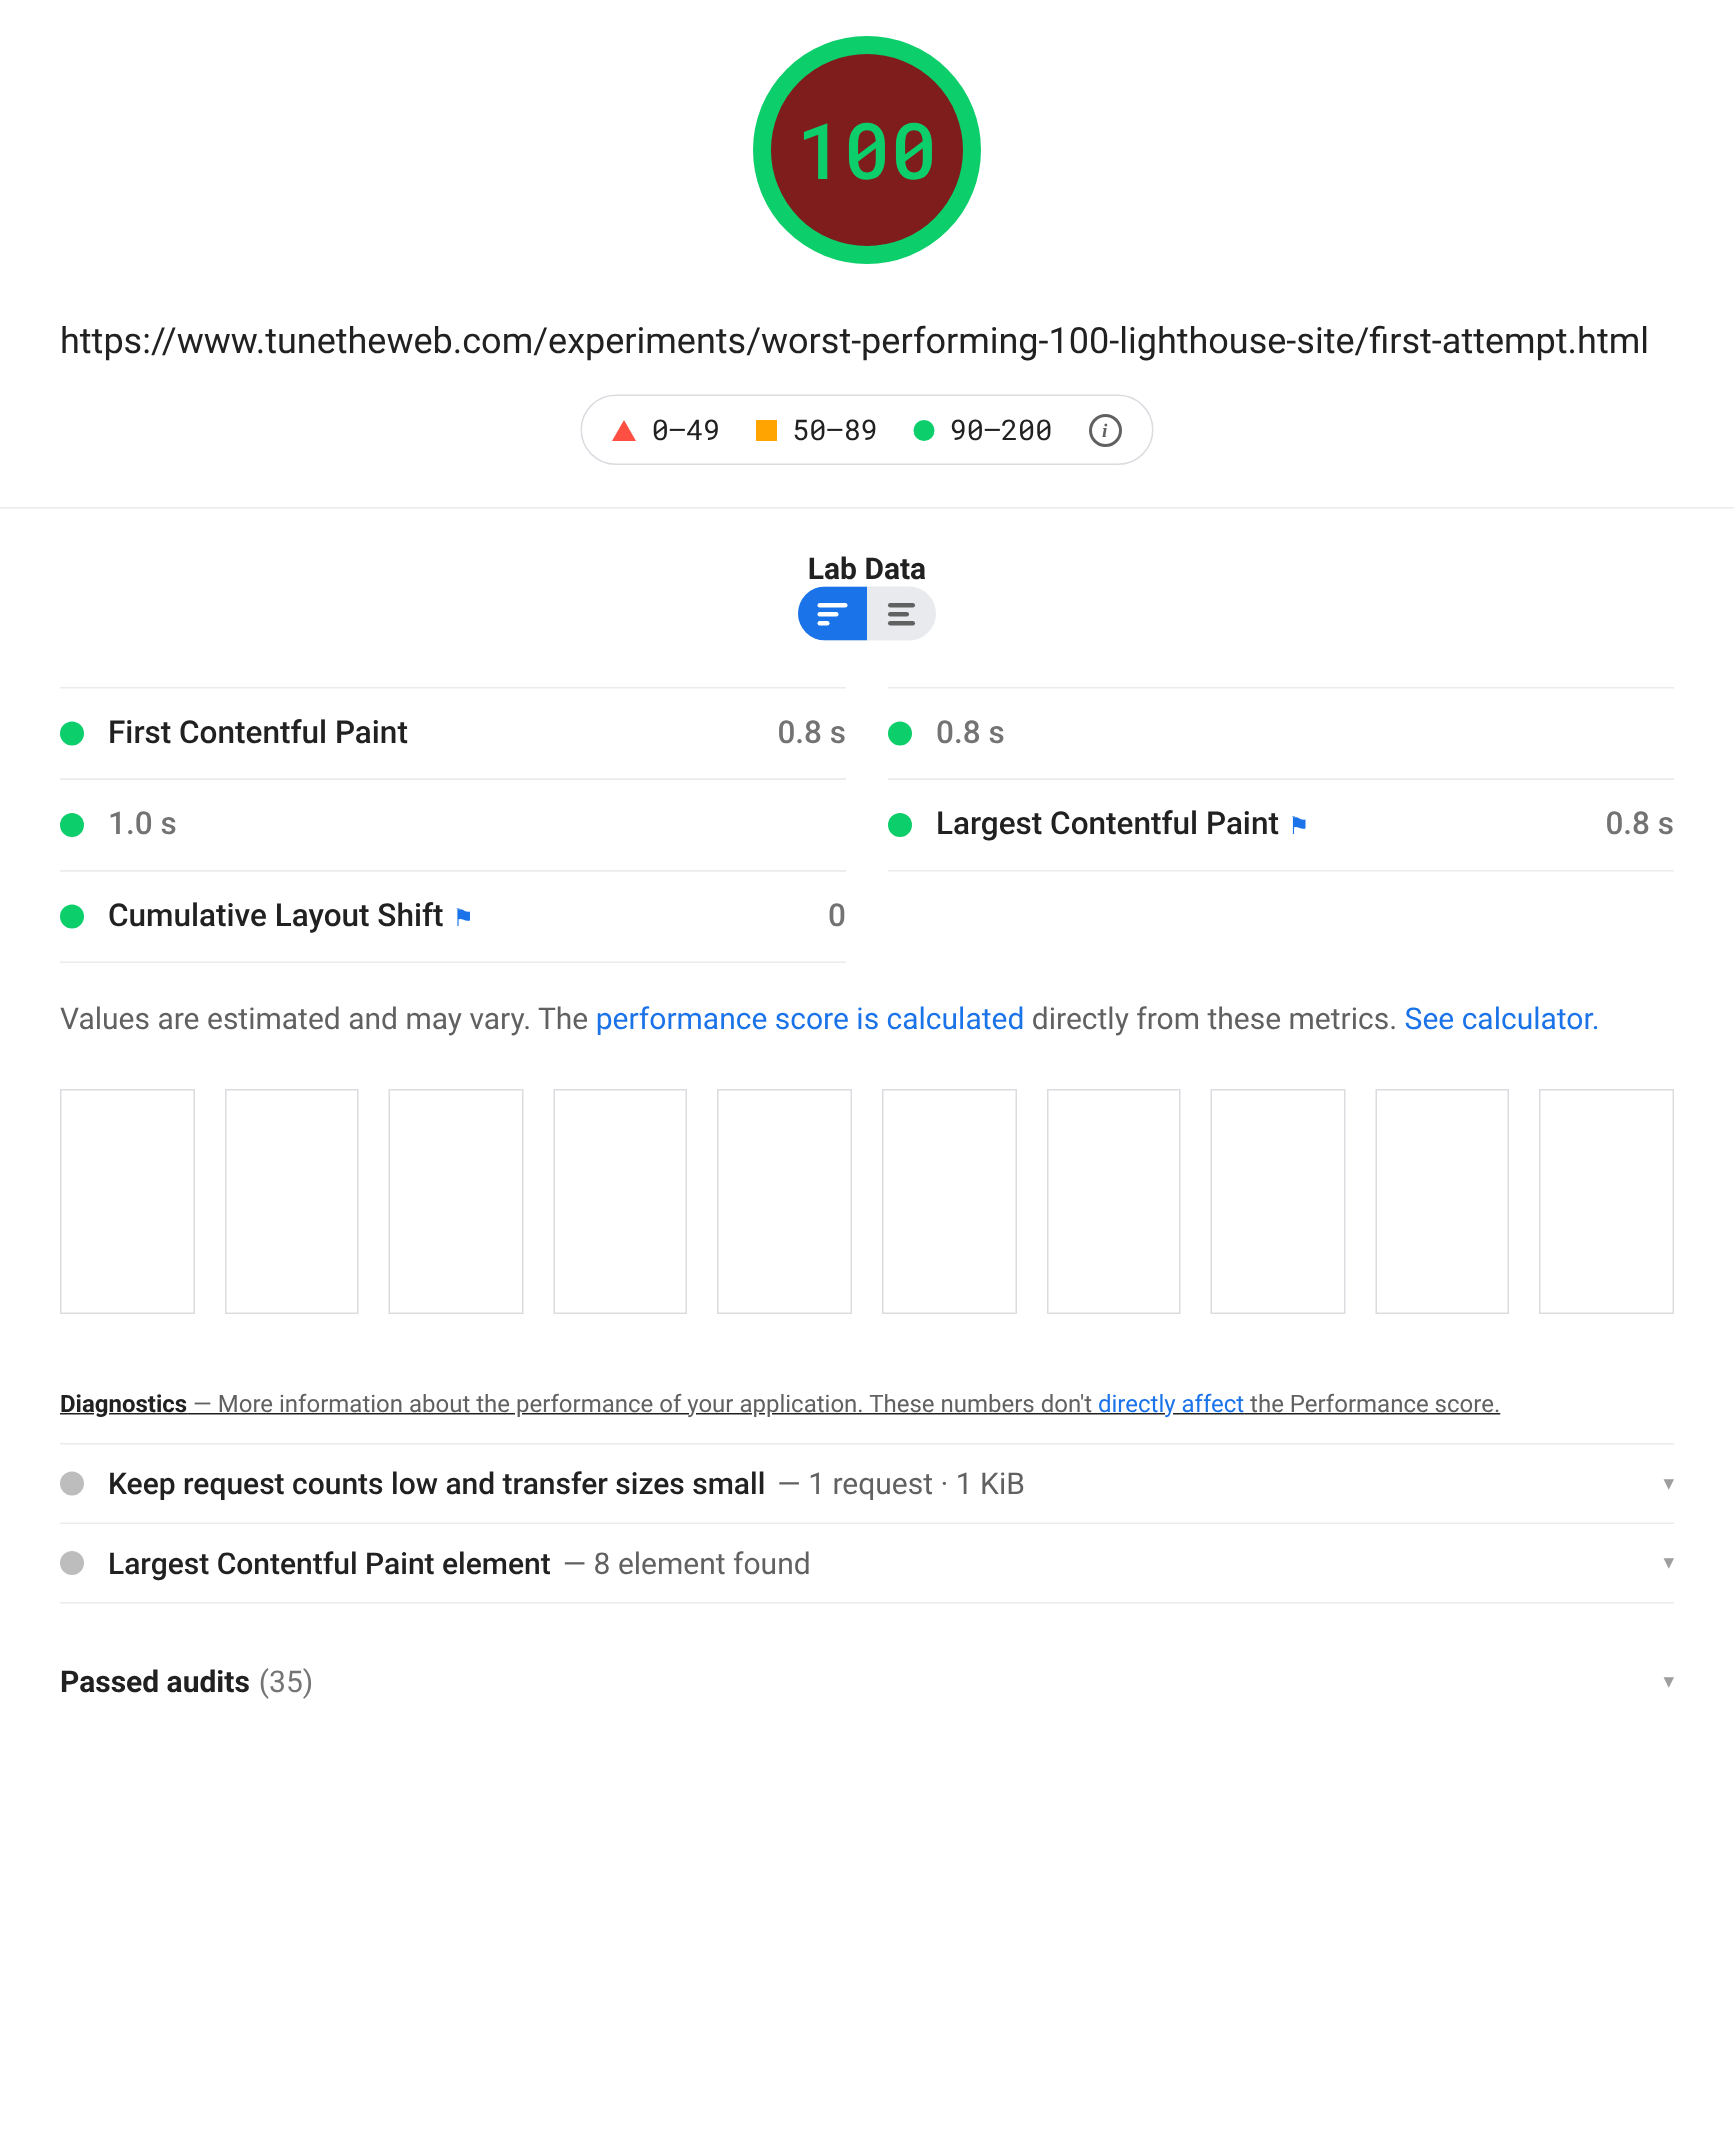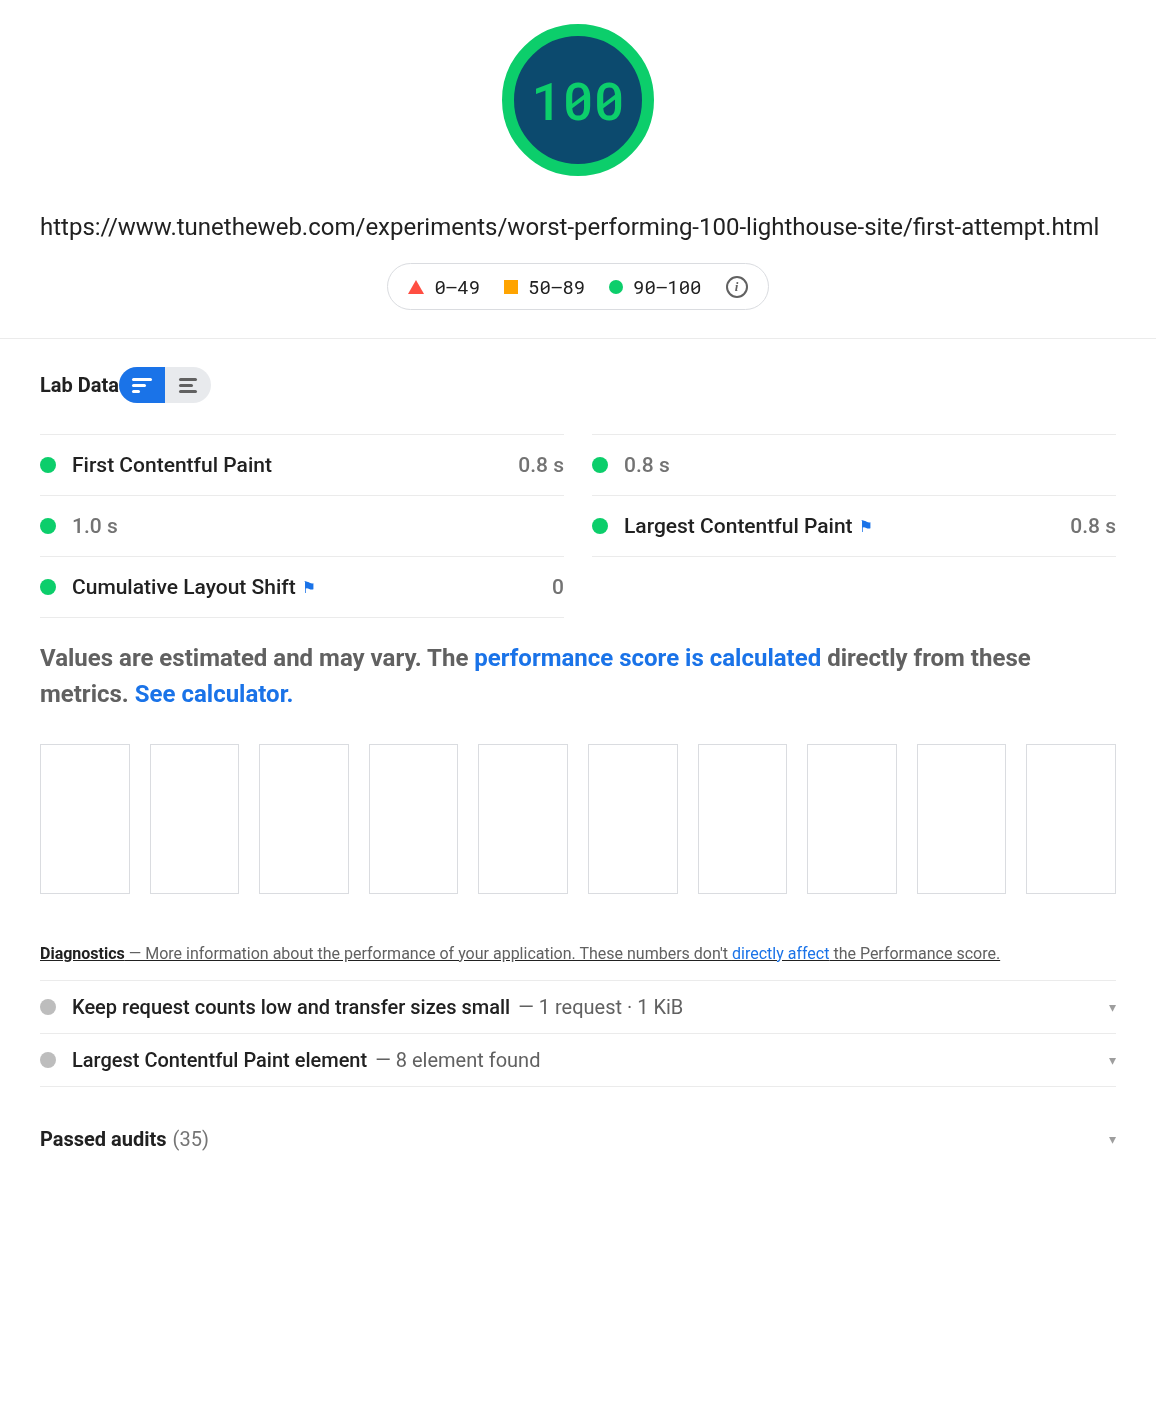--- a/index.html
+++ b/index.html
@@ -11,21 +11,21 @@
   }
   .container { padding: 0 40px; }
   .score-section { text-align: center; padding: 24px 0 20px; }
   .gauge {
     display: inline-flex;
     align-items: center;
     justify-content: center;
     width: 152px; height: 152px;
     border: 12px solid #0cce6b;
     border-radius: 50%;
-    background: #0c4a6e;
+    background: #7f1d1d;
   }
   .gauge-score {
     font-family: "Roboto Mono", monospace;
     font-size: 52px;
     font-weight: 500;
     color: #0cce6b;
   }
   .url {
     font-size: 24px;
     line-height: 1.3;
@@ -63,23 +63,24 @@
     align-items: center; justify-content: center;
     font-family: serif;
     font-style: italic;
     font-weight: bold;
     font-size: 13px;
     color: #616161;
   }
   .divider { border-top: 1px solid #ebebeb; }
   .labdata-header {
     display: flex;
-    justify-content: flex-start;
+    justify-content: center;
     align-items: center;
     padding: 28px 0 32px;
+    flex-direction: column;
   }
   .labdata-title { font-size: 20px; font-weight: 700; }
   .view-toggle {
     display: flex;
     background: #e8eaed;
     border-radius: 24px;
     overflow: hidden;
   }
   .view-btn {
     width: 46px; height: 36px;
@@ -110,21 +111,21 @@
     margin-top: -1px;
     text-align: center;
   }
   .metric-dot {
     width: 16px; height: 16px; border-radius: 50%;
     background: #0cce6b; flex-shrink: 0; margin-right: 16px;
   }
   .metric-name { font-size: 21px; font-weight: 500; flex: 1; display: flex; align-items: center; gap: 6px; }
   .metric-value { font-size: 21px; font-weight: 500; color: #737373; }
   .flag-icon { color: #1a73e8; font-size: 16px; }
-  .disclaimer { font-size: 24px; color: #616161; line-height: 1.5; padding: 22px 0; font-weight: bold; }
+  .disclaimer { font-size: 20px; color: #616161; line-height: 1.5; padding: 22px 0; }
   .disclaimer a { color: #1a73e8; text-decoration: none; }
   .filmstrip { display: flex; gap: 20px; padding: 10px 0 40px; }
   .filmstrip-frame { flex: 1; aspect-ratio: 3/5; border: 1px solid #dadce0; background: #fff; }
   .section-title { font-size: 16px; padding: 8px 0 14px; line-height: 1.5; text-decoration: underline; }
   .section-title strong { color: #212121; font-weight: 700; }
   .section-title .sub { color: #616161; font-weight: 400; }
   .section-title a { color: #1a73e8; text-decoration: none; }
   .diag-item {
     display: flex; align-items: center;
     padding: 14px 0;
@@ -161,21 +162,21 @@
       <span class="legend-item">
         <span class="tri-fail"></span>
         <span>0–49</span>
       </span>
       <span class="legend-item">
         <span class="sq-avg"></span>
         <span>50–89</span>
       </span>
       <span class="legend-item">
         <span class="dot-pass"></span>
-        <span>90–100</span>
+        <span>90–200</span>
       </span>
       <span class="info-icon">i</span>
     </div>
   </div>
 
 </div>
 
 <div class="divider"></div>
 
 <div class="container">

